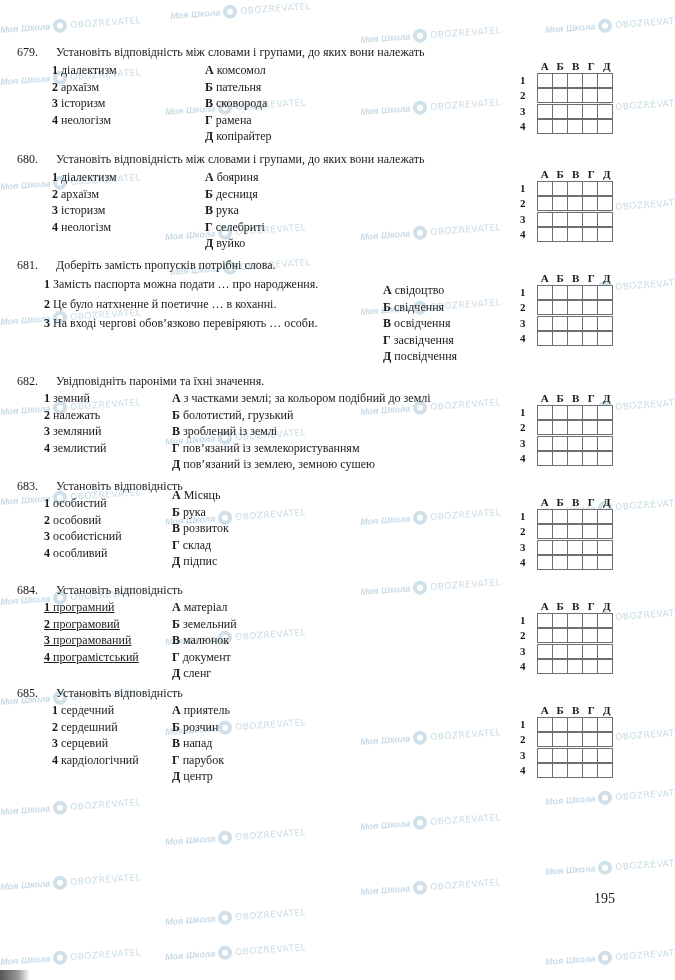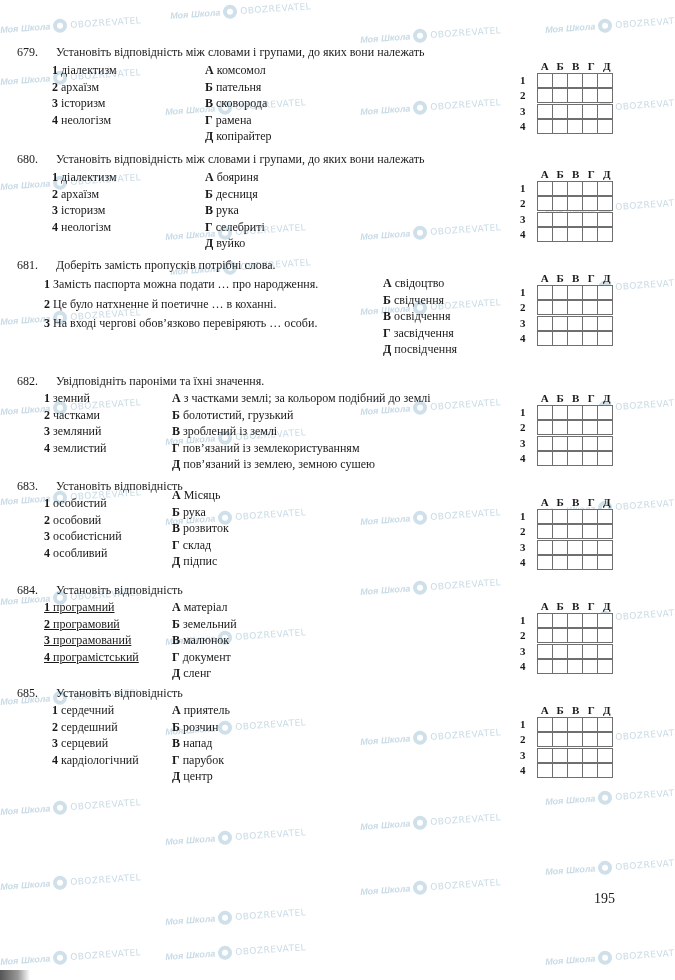--- a/index.html
+++ b/index.html
@@ -370,21 +370,21 @@
       </div>
     </div>
     <div class="task" style="top: 258px;">
       <span class="num">681.</span>
       <span class="instr">Доберіть замість пропусків потрібні слова.</span>
       <div class="col" style="left: 44px; top: 17px; line-height: 19.5px;">
         <div class="it"><b>1</b> <span>Замість паспорта можна подати … про народження.</span></div>
         <div class="it"><b>2</b> <span>Це було натхненне й поетичне … в коханні.</span></div>
         <div class="it"><b>3</b> <span>На вході чергові обов’язково перевіряють … особи.</span></div>
       </div>
-      <div class="col" style="left: 383px; top: 17px;">
+      <div class="col" style="left: 383px; top: 24px;">
         <div class="it"><b>А</b> <span>свідоцтво</span></div>
         <div class="it"><b>Б</b> <span>свідчення</span></div>
         <div class="it"><b>В</b> <span>освідчення</span></div>
         <div class="it"><b>Г</b> <span>засвідчення</span></div>
         <div class="it"><b>Д</b> <span>посвідчення</span></div>
       </div>
       <div class="grid" style="top: 14px;">
         <div class="hdr">
           <span>А</span>
           <span>Б</span>
@@ -424,21 +424,21 @@
           <span class="cell"></span>
           <span class="cell"></span>
         </div>
       </div>
     </div>
     <div class="task" style="top: 374px;">
       <span class="num">682.</span>
       <span class="instr">Увідповідніть пароніми та їхні значення.</span>
       <div class="col" style="left: 44px; top: 16px;">
         <div class="it"><b>1</b> <span>земний</span></div>
-        <div class="it"><b>2</b> <span>частками</span></div>
+        <div class="it"><b>2</b> <span>належать</span></div>
         <div class="it"><b>3</b> <span>земляний</span></div>
         <div class="it"><b>4</b> <span>землистий</span></div>
       </div>
       <div class="col" style="left: 172px; top: 16px;">
         <div class="it"><b>А</b> <span>з частками землі; за кольором подібний до землі</span></div>
         <div class="it"><b>Б</b> <span>болотистий, грузький</span></div>
         <div class="it"><b>В</b> <span>зроблений із землі</span></div>
         <div class="it"><b>Г</b> <span>пов’язаний із землекористуванням</span></div>
         <div class="it"><b>Д</b> <span>пов’язаний із землею, земною сушею</span></div>
       </div>

